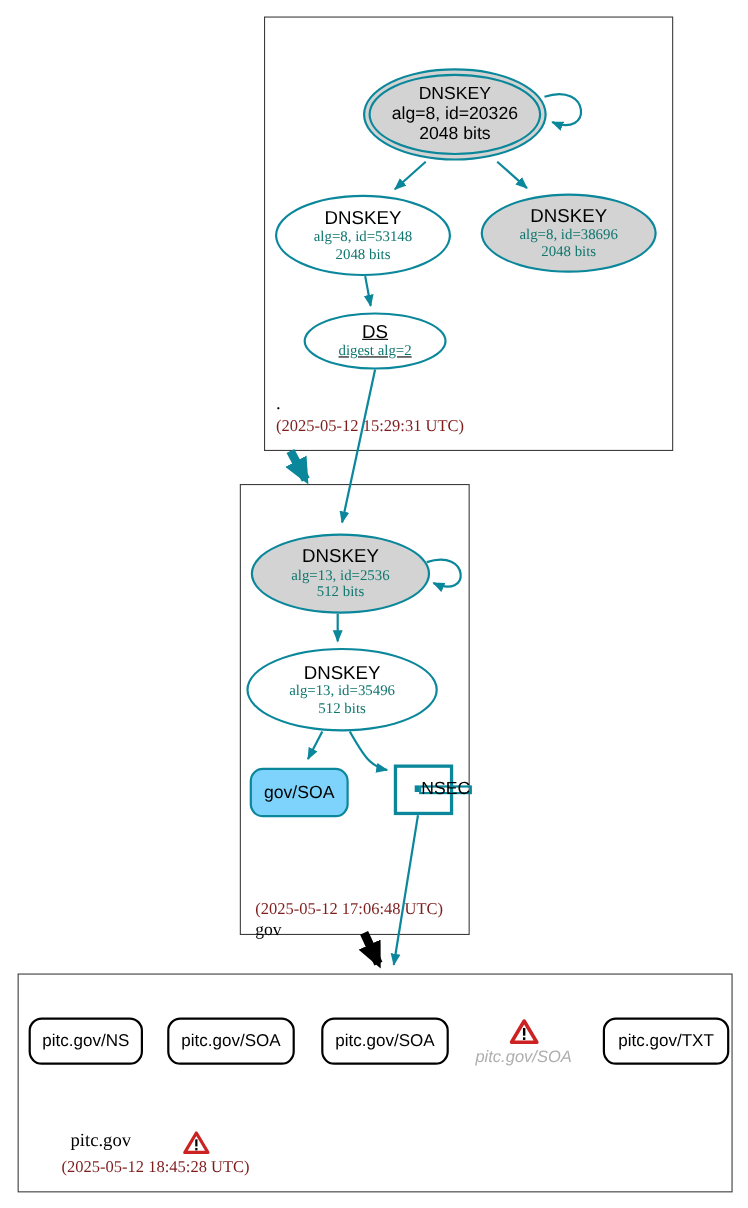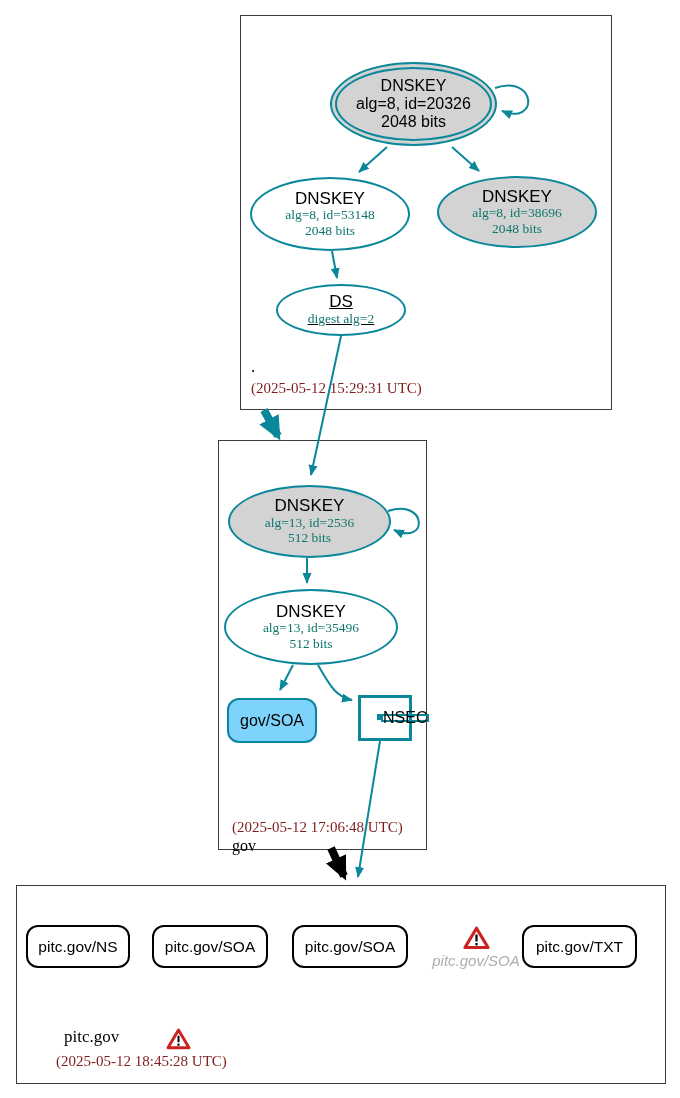--- a/index.html
+++ b/index.html
@@ -170,21 +170,21 @@
 
   <div class="ghost-rrset" style="left:426px;top:926px;width:100px;">
     <svg class="warn-svg" width="27" height="24" viewBox="0 0 27 24">
       <path d="M13.5,2.2 L25,21.5 L2,21.5 z" fill="#ffffff" stroke="#cc2222" stroke-width="3.2" stroke-linejoin="round"></path>
       <rect x="12.4" y="8.5" width="2.2" height="7" fill="#000"></rect>
       <rect x="12.4" y="17" width="2.2" height="2.4" fill="#000"></rect>
     </svg>
     <span class="ghost-label">pitc.gov/SOA</span>
   </div>
 
-  <div class="rrset-black" style="left:522px;top:925px;width:115px;height:43px;">
+  <div class="rrset-black" style="left:548px;top:925px;width:115px;height:43px;">
     <span>pitc.gov/TXT</span>
   </div>
 
   <div class="zone-label" style="left:32px;top:1027px;margin-left:32px;">pitc.gov</div>
   <svg class="warn-svg" style="position:absolute;left:166px;top:1028px;" width="25" height="22" viewBox="0 0 27 24">
     <path d="M13.5,2.2 L25,21.5 L2,21.5 z" fill="#ffffff" stroke="#cc2222" stroke-width="3.2" stroke-linejoin="round"></path>
     <rect x="12.4" y="8.5" width="2.2" height="7" fill="#000"></rect>
     <rect x="12.4" y="17" width="2.2" height="2.4" fill="#000"></rect>
   </svg>
   <div class="zone-ts" style="left:32px;top:1053px;margin-left:24px;">(2025-05-12 18:45:28 UTC)</div>

